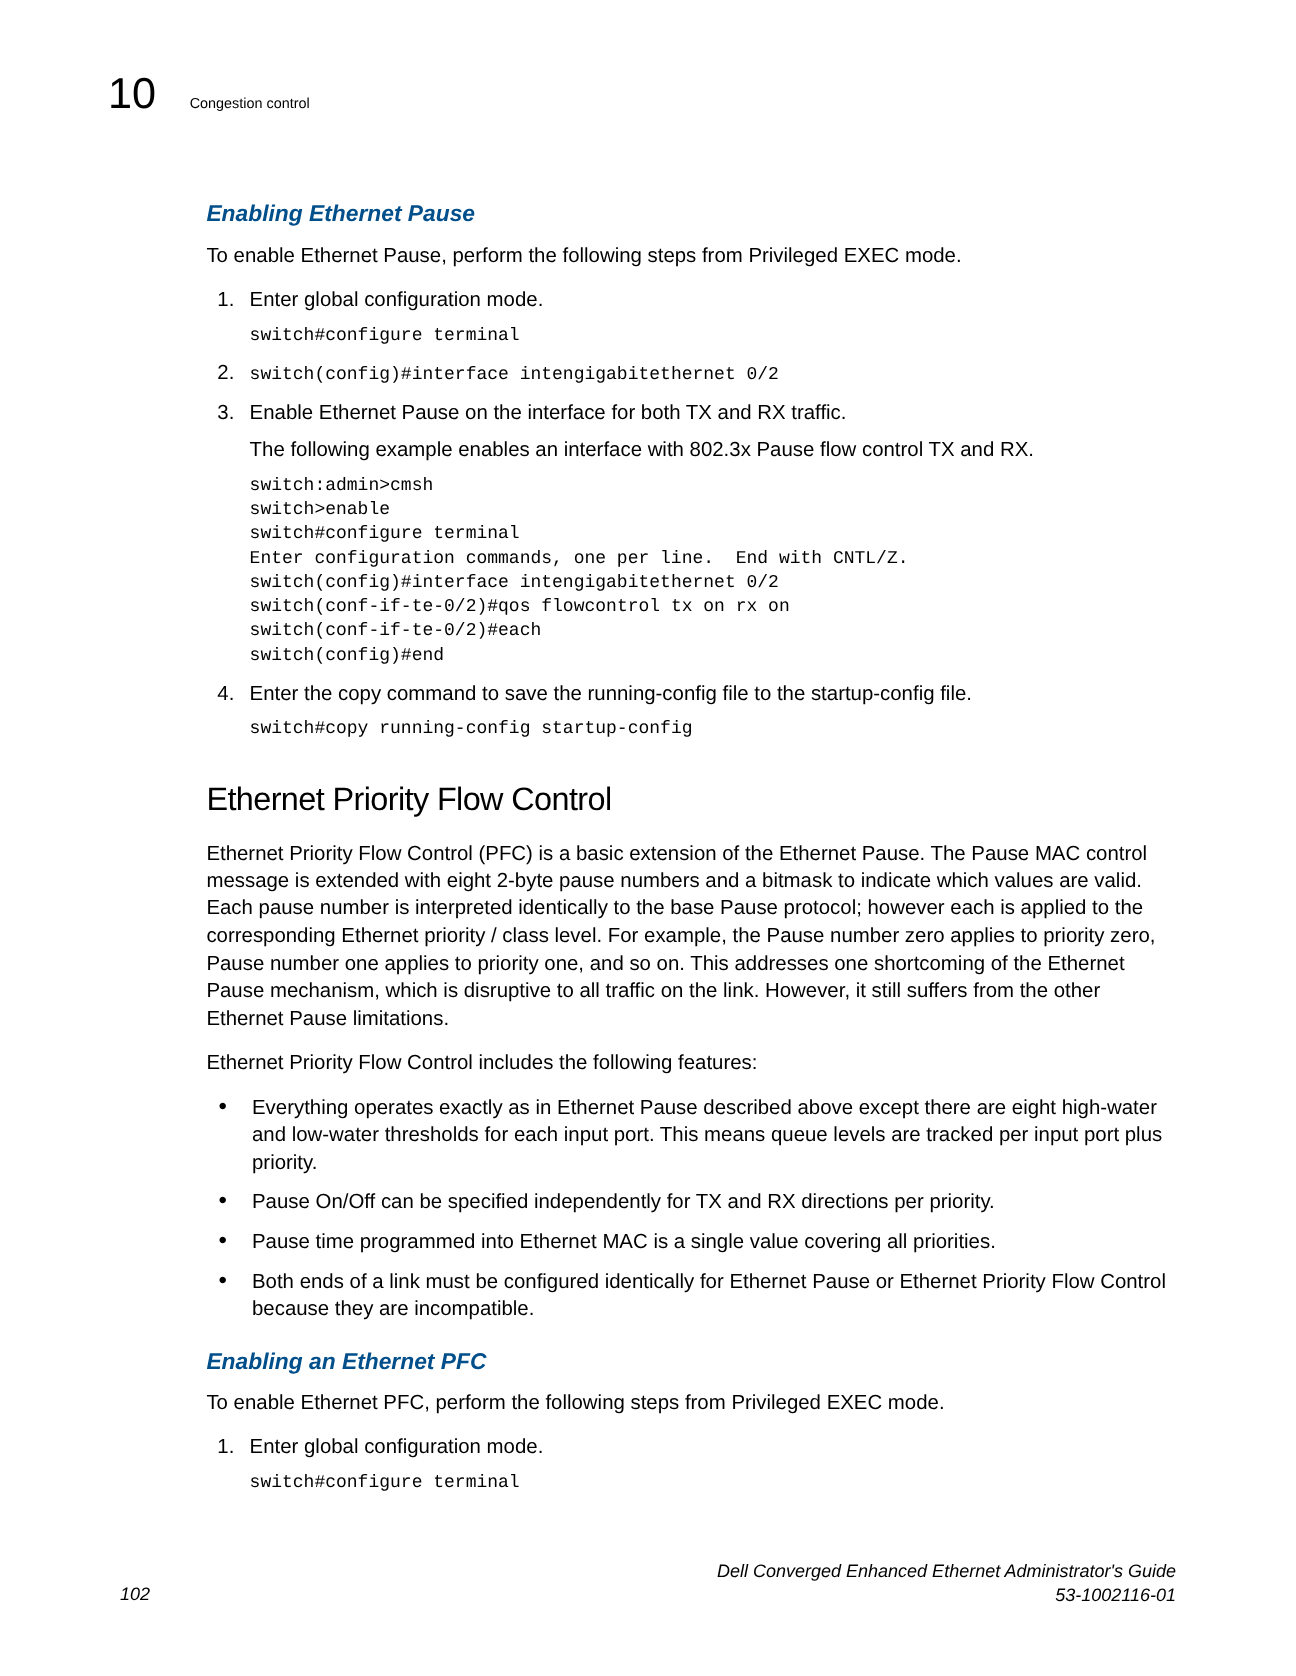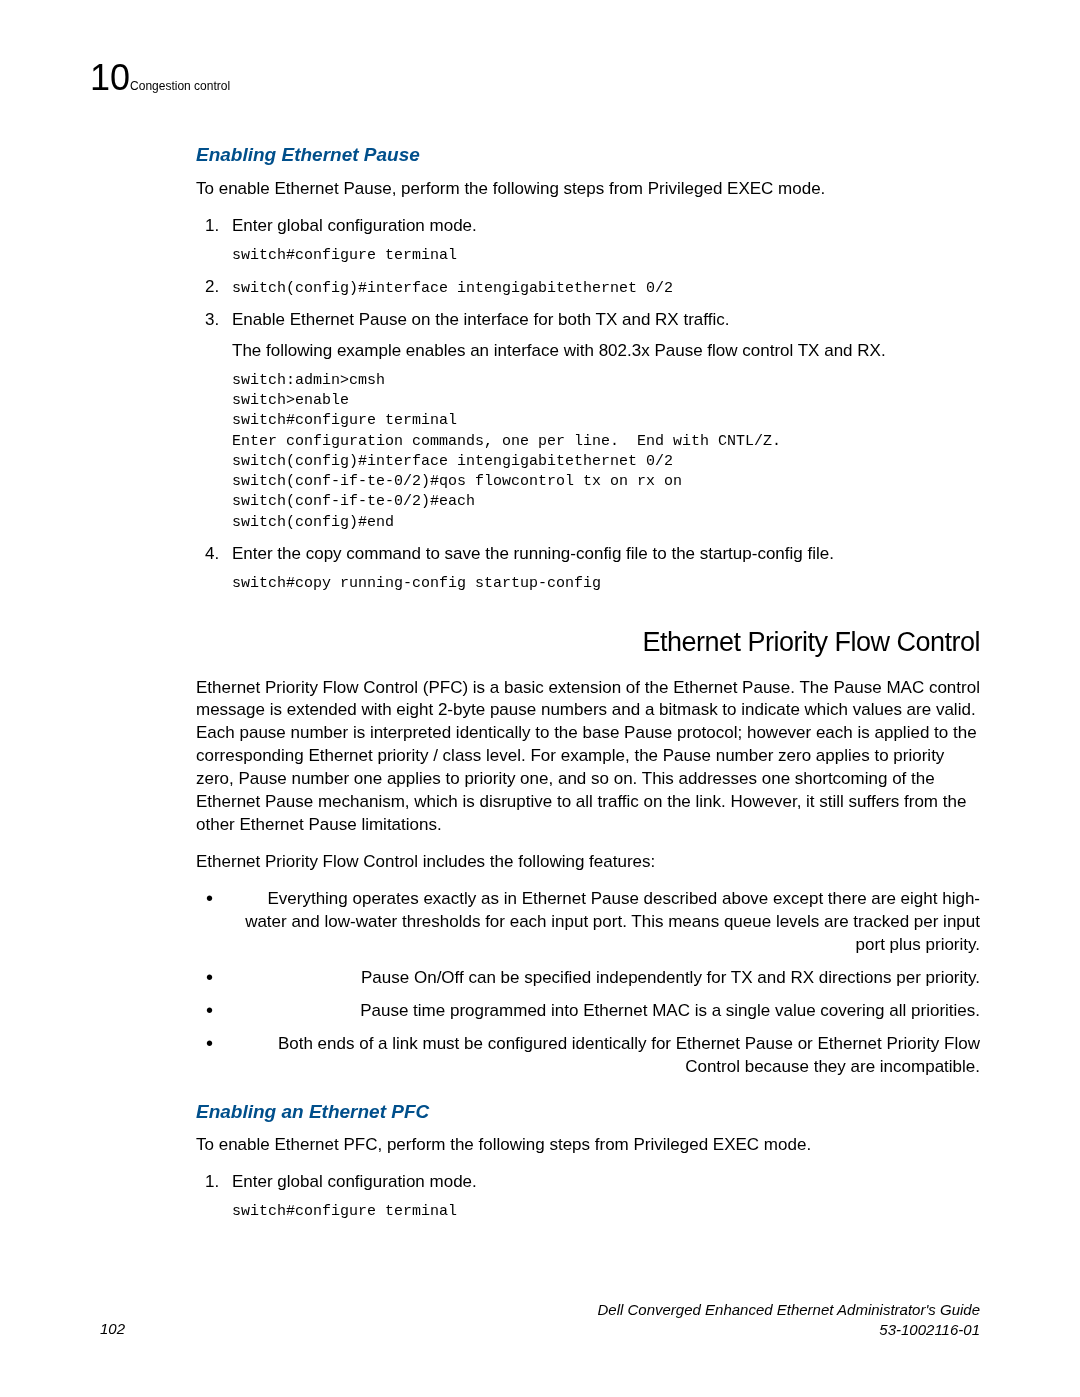--- a/index.html
+++ b/index.html
@@ -17,33 +17,33 @@
   .page {
     position: relative;
     width: 1080px;
     height: 1397px;
     box-sizing: border-box;
     padding: 60px 100px 60px 90px;
   }
   .running-head {
     display: flex;
     align-items: baseline;
-    gap: 0;
-    margin-bottom: 46px;
+    gap: 28px;
+    margin-bottom: 70px;
   }
   .chapter-number {
     font-size: 36px;
     font-weight: 400;
     line-height: 1;
   }
   .chapter-title {
     font-size: 12px;
   }
   .content {
-    margin-left: 106px;
+    margin-left: 82px;
   }
   .subheading {
     font-style: italic;
     font-weight: bold;
     color: #004f8b;
     font-size: 19px;
     margin: 0 0 10px 0;
   }
   .para {
     margin: 0 0 14px 0;
@@ -67,32 +67,30 @@
     margin: 4px 0 10px 0;
     line-height: 1.35;
   }
   .code .b { font-weight: normal; }
   .h2 {
     font-family: Arial, Helvetica, sans-serif;
     font-size: 27px;
     font-weight: 400;
     margin: 30px 0 16px 0;
     letter-spacing: -0.5px;
-    text-align: right;
   }
   ul.bullets {
     list-style: none;
     margin: 0 0 20px 0;
     padding-left: 28px;
   }
   ul.bullets > li {
     position: relative;
     padding-left: 10px;
     margin-bottom: 10px;
-    text-align: right;
   }
   ul.bullets > li::before {
     content: "•";
     position: absolute;
     left: -18px;
     top: 0;
     font-size: 20px;
     line-height: 1;
   }
   .footer {

